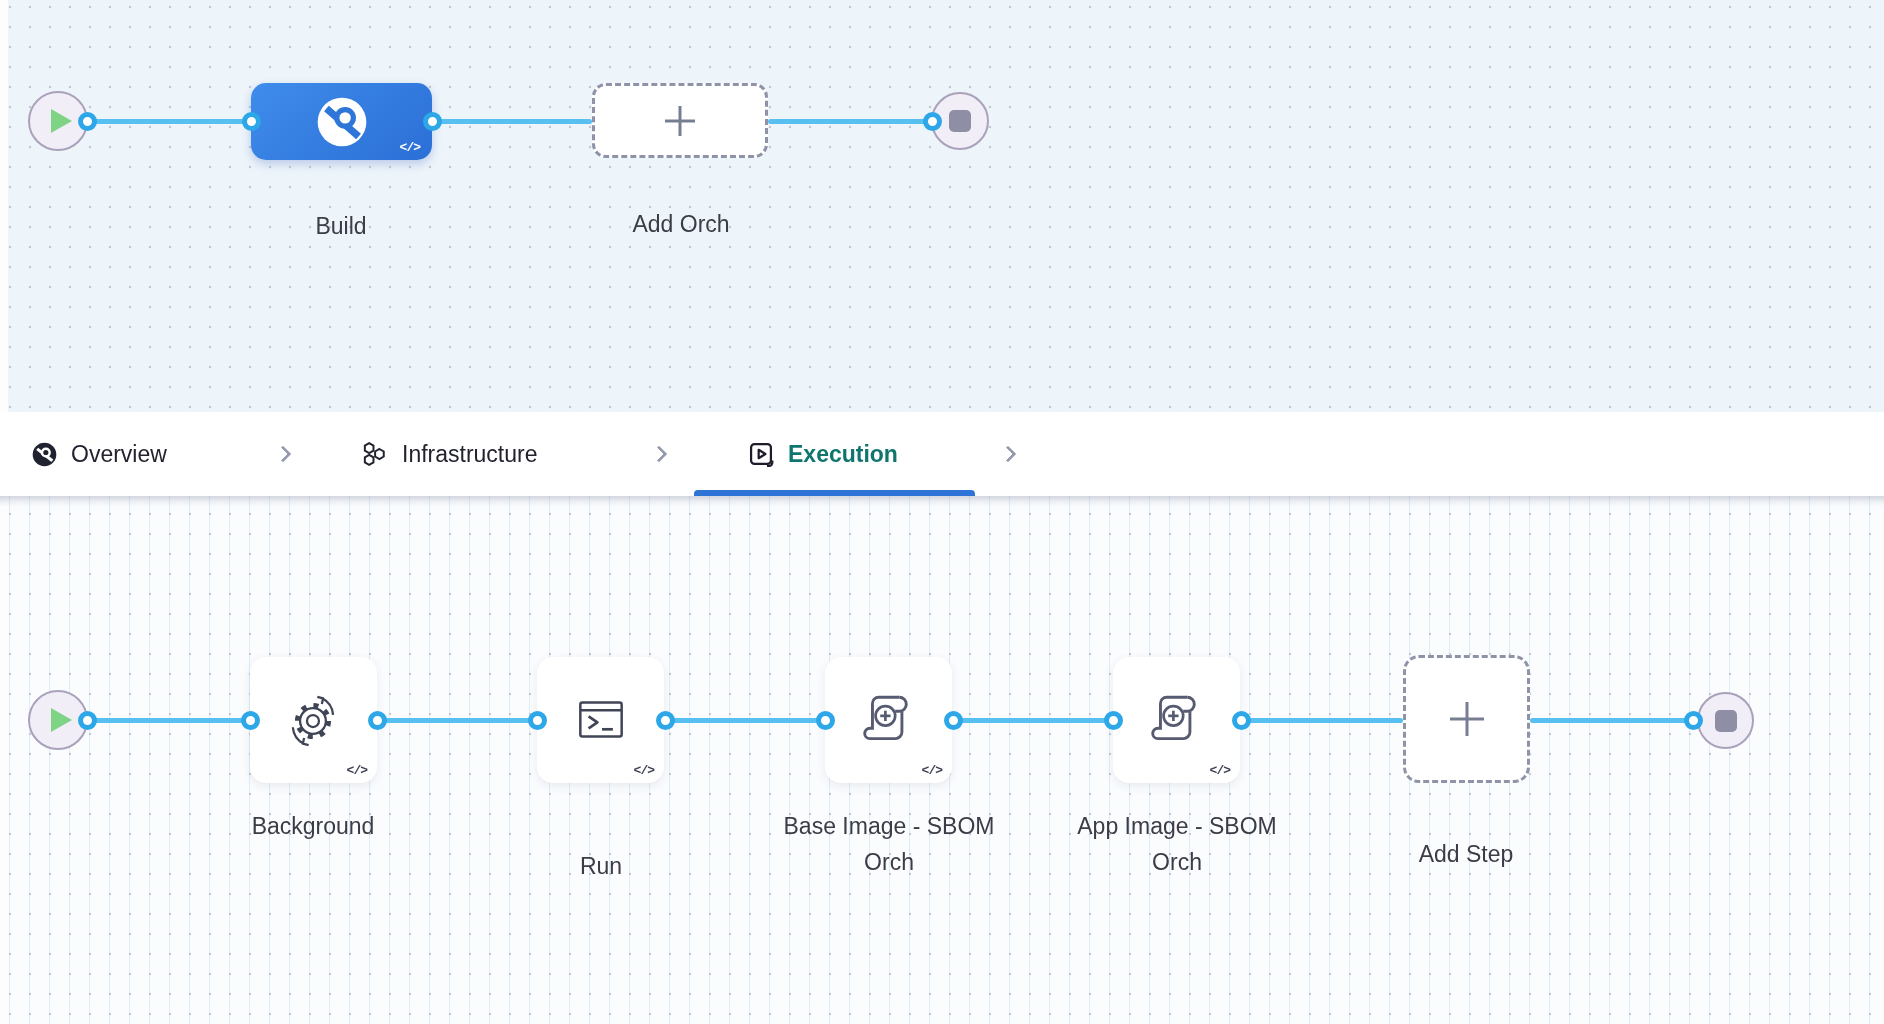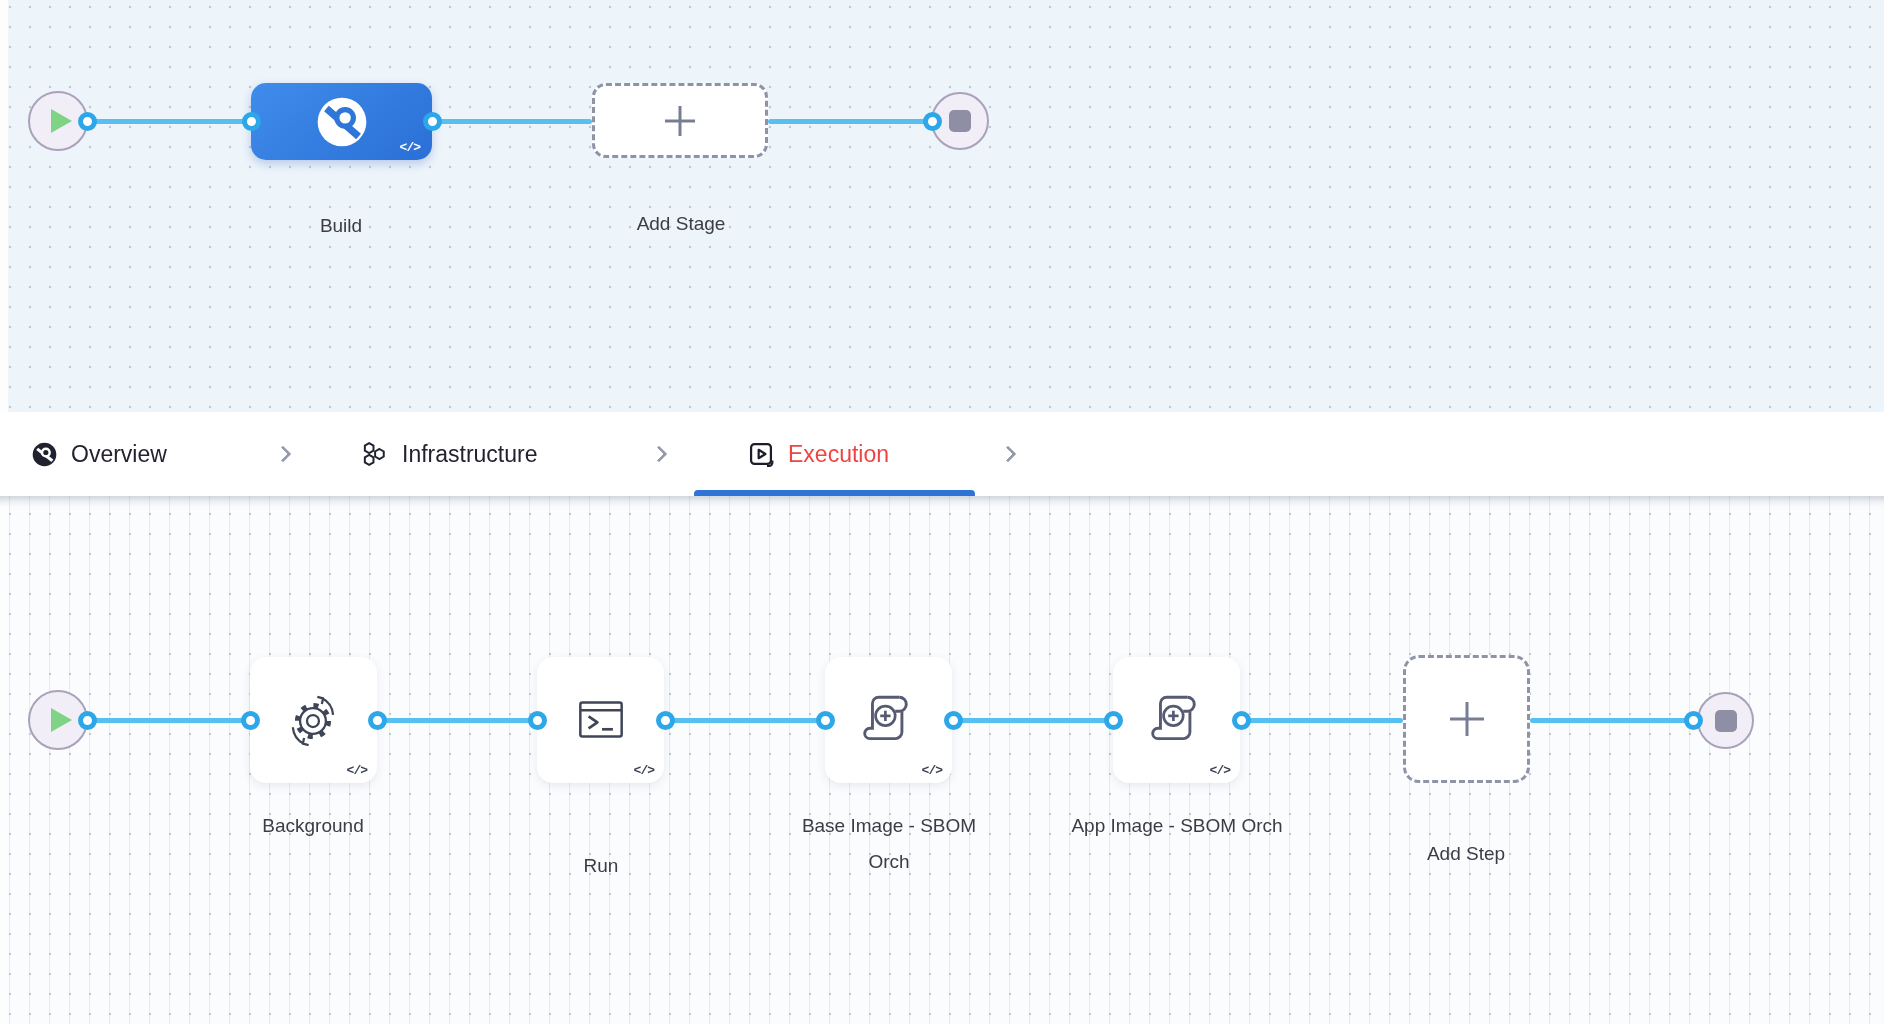--- a/index.html
+++ b/index.html
@@ -63,31 +63,31 @@
   }
   .code-badge {
     position:absolute; right:10px; bottom:5px;
     font-family:"Liberation Mono", monospace; font-size:13px; font-weight:bold;
     color:#3a3f51; letter-spacing:-1px;
   }
   .code-badge.on-blue { color:#ffffff; right:12px; }
 
   .node-label {
     position:absolute; transform:translateX(-50%);
-    font-size:19px; color:#3b3c46; text-align:center; line-height:36px;
+    font-size:23px; color:#3b3c46; text-align:center; line-height:36px;
     white-space:nowrap; z-index:3;
   }
   .node-label.wrap { white-space:normal; width:212px; }
 
   
   .tab {
     position:absolute; top:0; height:100%; display:flex; align-items:center; gap:13px;
     font-size:23px; color:#22232e; cursor:default; z-index:6;
   }
-  .tab.active { font-weight:normal; color:#ef4444;justify-content:center; }
+  .tab.active { font-weight:bold; color:#0f766e;justify-content:center; }
   .chev {
     position:absolute; top:0; height:100%; display:flex; align-items:center; z-index:6;
   }
   .chev span {
     width:12px; height:12px; border-top:3px solid #9599ad; border-right:3px solid #9599ad;
     border-radius:1px; transform:rotate(45deg); display:block;
   }
   .tab-underline {
     position:absolute; left:694px; bottom:0; width:281px; height:6px;
     border-radius:4px 4px 0 0; background:#2e74d6; z-index:7;
@@ -128,21 +128,21 @@
     <div class="term-node" style="left:931px;top:92px;width:58px;height:58px;">
       <div class="stop-sq"></div>
     </div>
 
     <div class="port" style="left:77.5px;top:111.5px;"></div>
     <div class="port" style="left:241.5px;top:111.5px;"></div>
     <div class="port" style="left:422.5px;top:111.5px;"></div>
     <div class="port" style="left:922.5px;top:111.5px;"></div>
 
     <div class="node-label" style="left:341px;top:208px;">Build</div>
-    <div class="node-label" style="left:681px;top:206px;">Add Stage</div>
+    <div class="node-label" style="left:681px;top:206px;">Add Orch</div>
   </div>
 
   <div class="tabbar">
 
     <div class="tab" style="left:31px;">
       <svg width="27" height="27" viewBox="0 0 24 24">
         <circle cx="12" cy="12" r="10.5" fill="#20222f"></circle>
         <line x1="5.5" y1="7" x2="19" y2="17.5" stroke="#ffffff" stroke-width="2.8"></line>
         <circle cx="13.2" cy="10.2" r="3.4" fill="#20222f" stroke="#ffffff" stroke-width="2.2"></circle>
       </svg>

